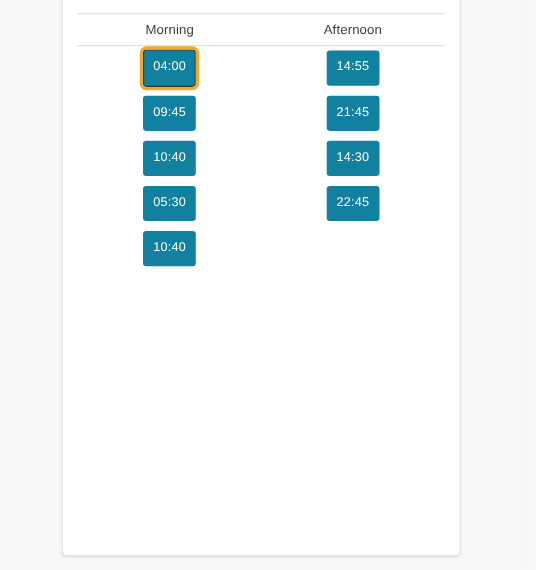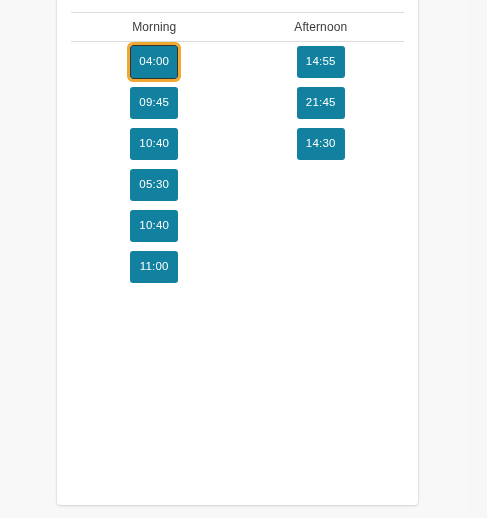--- a/index.html
+++ b/index.html
@@ -149,33 +149,33 @@
             </div>
             <div class="slot-cell">
               <button class="time-btn" type="button">10:40</button>
             </div>
             <div class="slot-cell">
               <button class="time-btn" type="button">05:30</button>
             </div>
             <div class="slot-cell">
               <button class="time-btn" type="button">10:40</button>
             </div>
-            <div class="slot-cell">
-              <button class="time-btn" type="button">11:00</button>
-            </div>
           </div>
         <div class="slot-col">
             <div class="slot-cell">
               <button class="time-btn" type="button">14:55</button>
             </div>
             <div class="slot-cell">
               <button class="time-btn" type="button">21:45</button>
             </div>
             <div class="slot-cell">
               <button class="time-btn" type="button">14:30</button>
             </div>
+            <div class="slot-cell">
+              <button class="time-btn" type="button">22:45</button>
+            </div>
           </div>
       </div>
 
     </div>
   </div>
 
 </div>
 
 </body></html>

